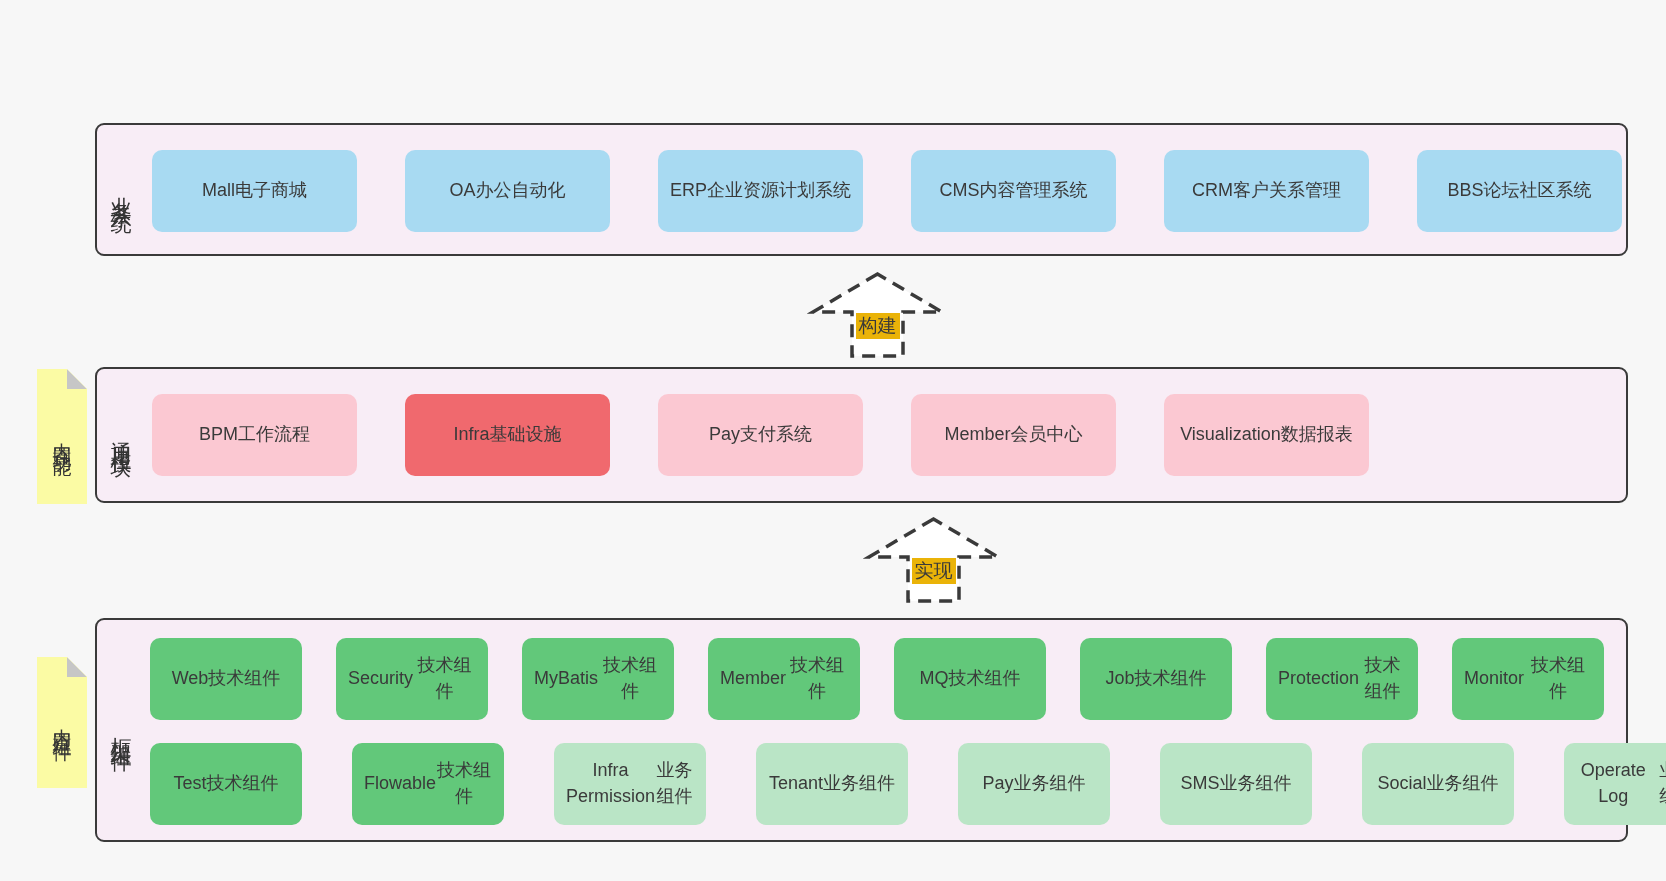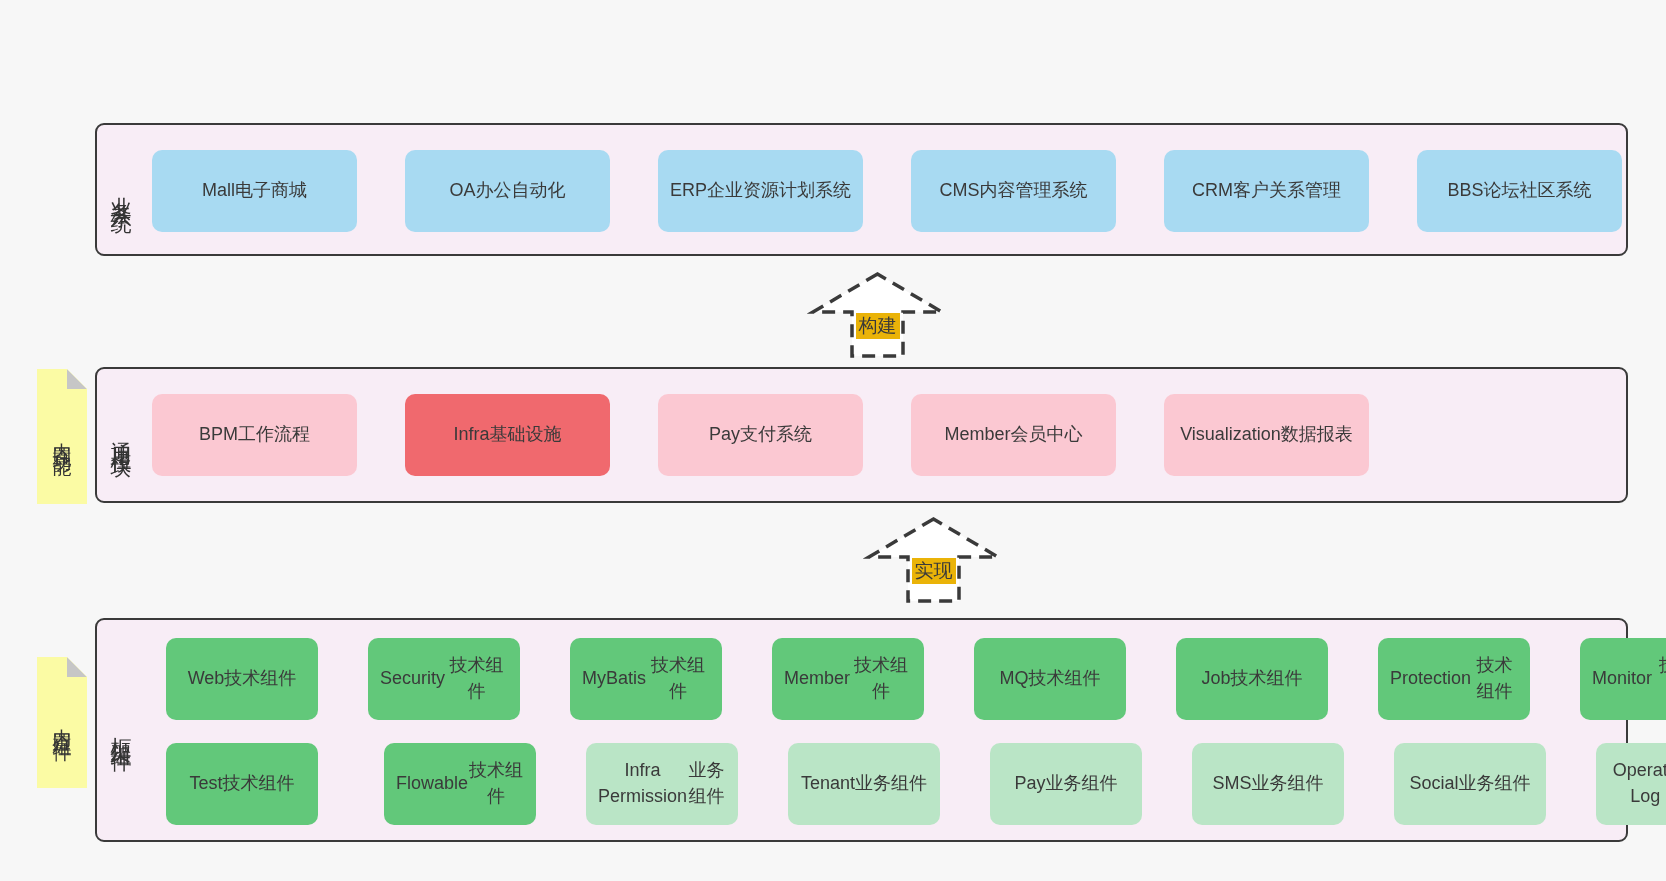--- a/index.html
+++ b/index.html
@@ -28,21 +28,21 @@
   #band-components .row2{left:53px;top:123px;gap:50px;}
 
   .box{border-radius:10px;display:flex;flex-direction:row;justify-content:center;
        align-items:center;text-align:center;font-size:18px;line-height:1.42;
        padding:0 12px;box-sizing:border-box;color:var(--text);}
   .box-wide{width:205px;height:82px;}
   .box-small{width:152px;height:82px;}
   .blue{background:var(--blue);}
   .red{background:var(--red);}
   .pink{background:var(--pink);}
-  .green{background:var(--green);margin-left:16px;}
+  .green{background:var(--green);}
   .lightgreen{background:var(--light-green);}
 
   .sticky{position:absolute;left:37px;width:50px;background:var(--sticky-yellow);
           clip-path:polygon(0 0, calc(100% - 20px) 0, 100% 20px, 100% 100%, 0 100%);
           display:flex;align-items:center;justify-content:center;}
   #sticky-modules{top:369px;height:135px;}
   #sticky-components{top:657px;height:131px;}
   .sticky-fold{position:absolute;top:0;right:0;width:20px;height:20px;
                background:var(--fold-gray);clip-path:polygon(0 0,100% 100%,0 100%);}
   .sticky-text{writing-mode:vertical-rl;text-orientation:upright;font-size:19px;

